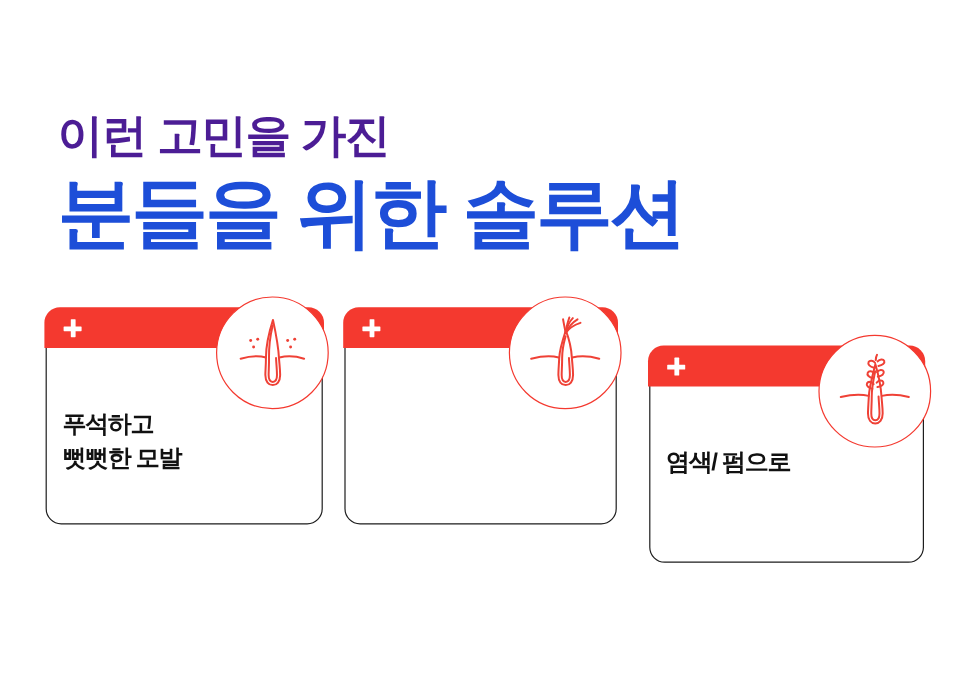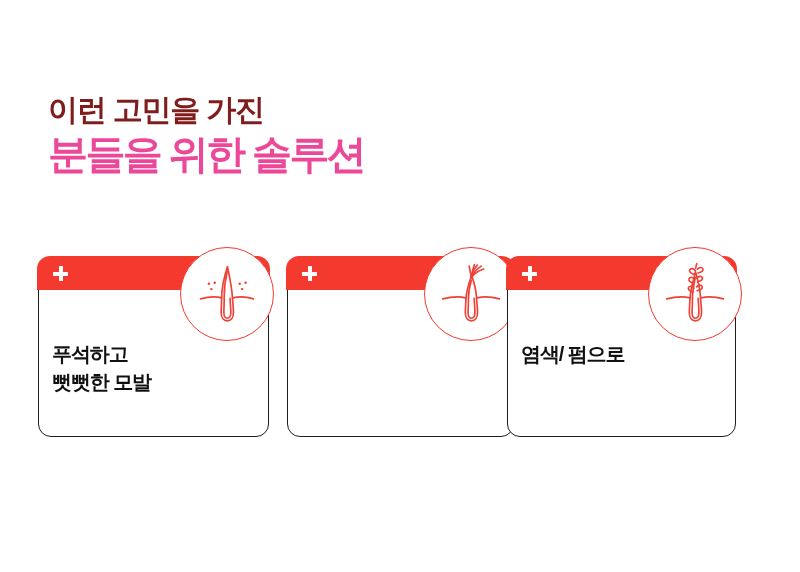--- a/index.html
+++ b/index.html
@@ -25,34 +25,34 @@
   }
 
   
   .heading-block {
     position: absolute;
     left: 48px;
     top: 92px;
     width: 700px;
   }
   .eyebrow {
-    font-size: 30px;
+    font-size: 38px;
     font-weight: 700;
     line-height: 1.18;
     letter-spacing: -1.2px;
-    color: #7f1d1d;
+    color: #4c1d95;
     white-space: nowrap;
   }
   .headline {
     margin-top: 5px;
-    font-size: 40px;
+    font-size: 64px;
     font-weight: 900;
     line-height: 1.1;
     letter-spacing: -2.6px;
-    color: #ec4899;
+    color: #1d4ed8;
     white-space: nowrap;
   }
 
   
   .cards-row {
     position: absolute;
     left: 0;
     top: 257px;
     width: 800px;
     height: 180px;
@@ -63,21 +63,21 @@
     top: 0;
     height: 180px;
     background: #ffffff;
     border: 1.6px solid #1d1d1d;
     border-radius: 13px;
     box-sizing: border-box;
     overflow: visible;
   }
   .card.card-1 { left: 38px;  width: 231px; }
   .card.card-2 { left: 287px; width: 227px; }
-  .card.card-3 { left: 507px; width: 229px; }
+  .card.card-3 { left: 541px; width: 229px; margin-top: 32px; }
 
   .card-header {
     position: absolute;
     left: -1.6px;
     top: -1.6px;
     right: -1.6px;
     height: 34px;
     background: var(--brand, #f4392f);
     border-top-left-radius: 13px;
     border-top-right-radius: 13px;

